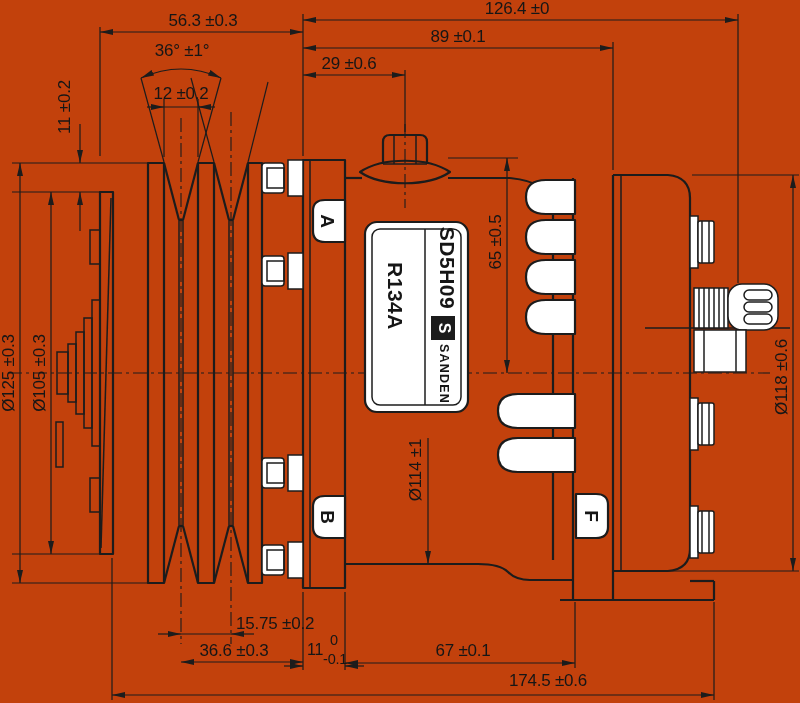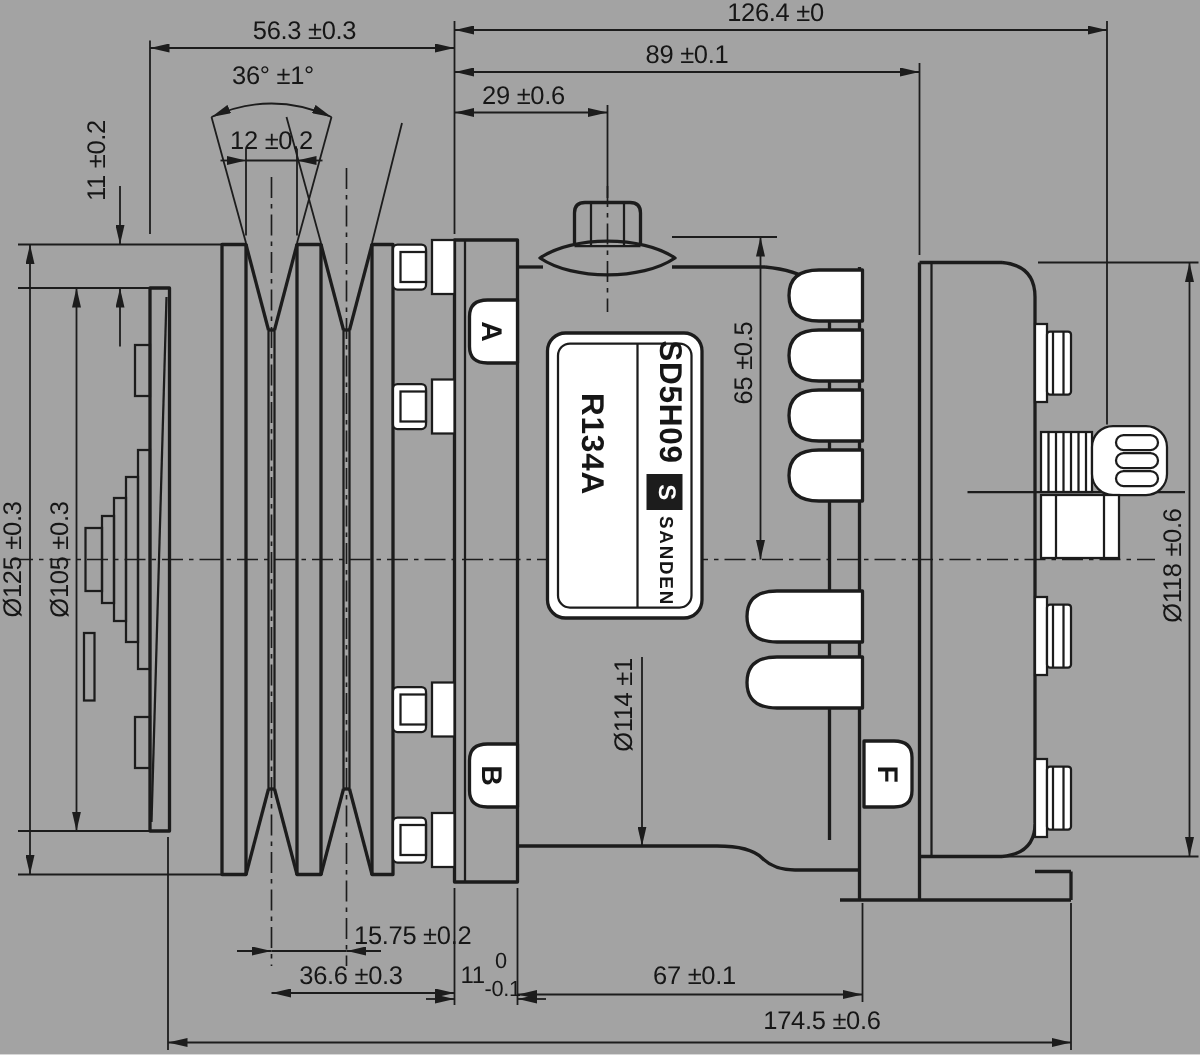--- a/index.html
+++ b/index.html
@@ -1,16 +1,16 @@
 <!DOCTYPE html>
 <html><head>
 <meta charset="utf-8">
 <style>
   html,body{margin:0;padding:0;background:#ffffff;}
-  #stage{position:relative;width:800px;height:703px;background:#a3a3a3;overflow:hidden;}
+  #stage{position:relative;width:800px;height:703px;background:#c2410c;overflow:hidden;}
   svg{position:absolute;left:0;top:0;}
   .p  {stroke:#1c1c1c;stroke-width:2.2;fill:none;stroke-linejoin:round;}
   .pf {stroke:#1c1c1c;stroke-width:2.2;fill:#ffffff;stroke-linejoin:round;}
   .d  {stroke:#1c1c1c;stroke-width:1.5;fill:none;}
   .df {stroke:#1c1c1c;stroke-width:1.5;fill:#ffffff;}
   .dim{stroke:#1c1c1c;stroke-width:1.2;fill:none;}
   .cl {stroke:#1c1c1c;stroke-width:1.1;fill:none;stroke-dasharray:14 4 3 4;}
   text{fill:#161616;font-family:"Liberation Sans",sans-serif;font-size:17px;letter-spacing:-0.2px;}
   .mid{text-anchor:middle;}
   .sm {font-size:14.5px;}

